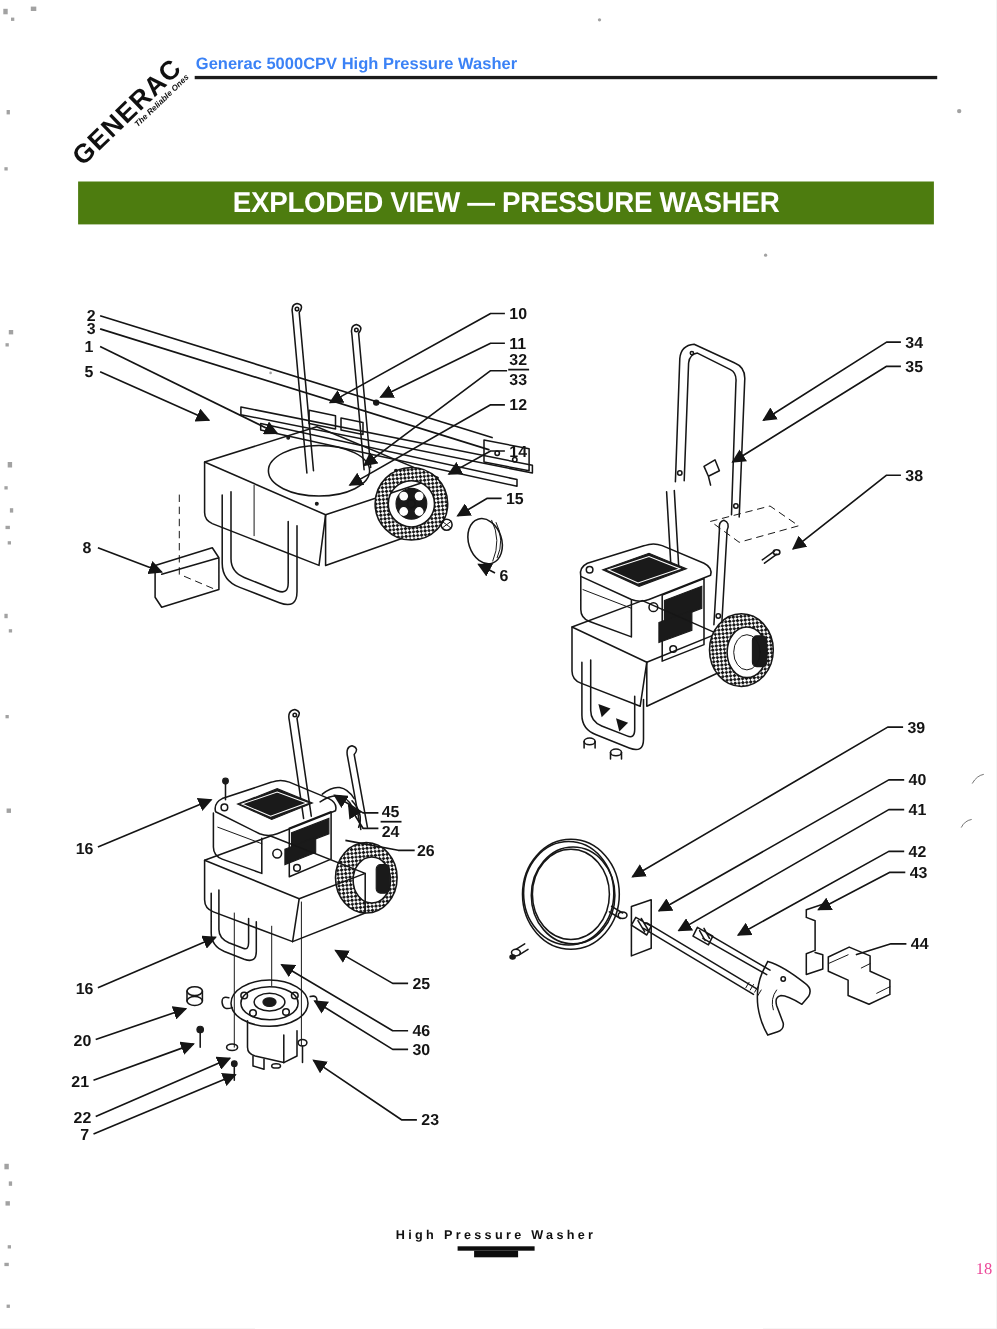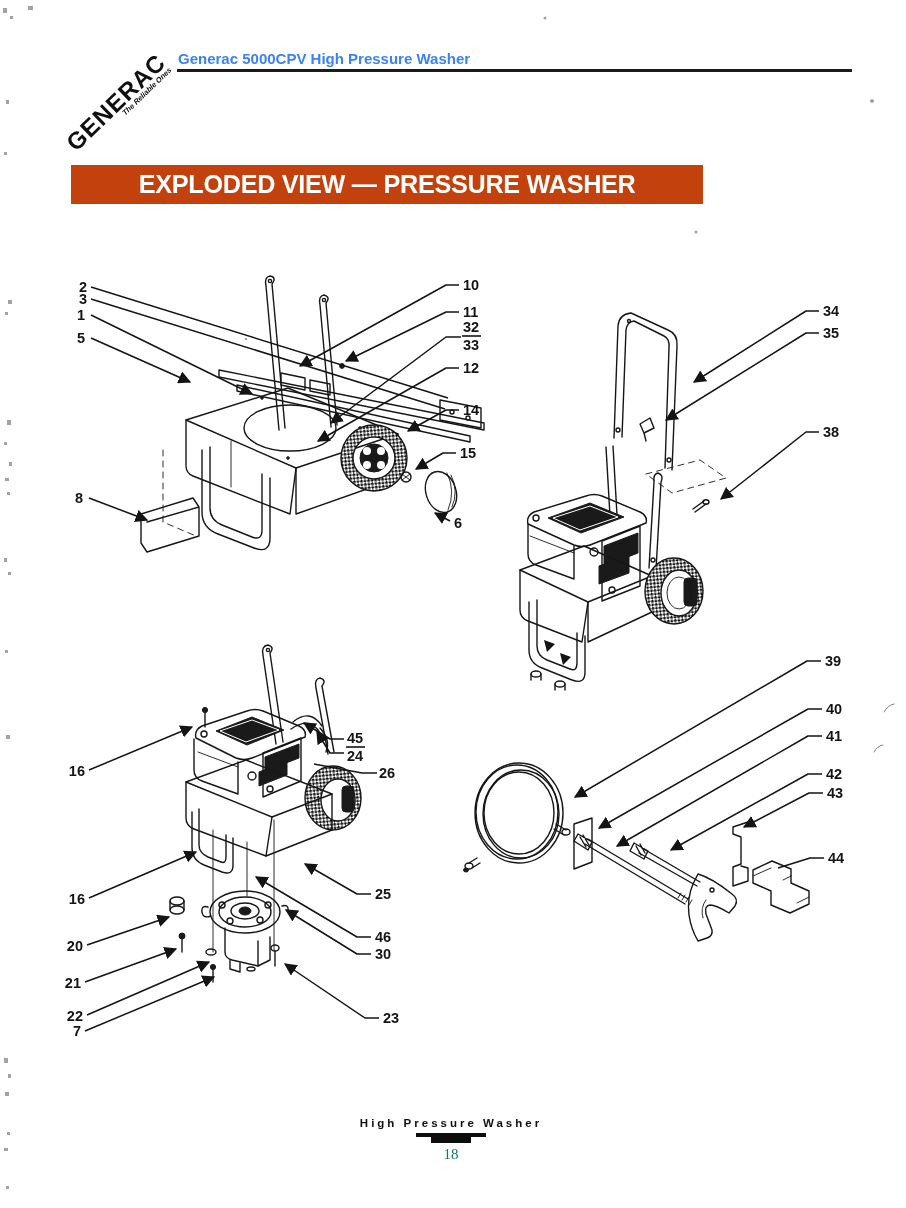--- a/index.html
+++ b/index.html
@@ -5,29 +5,29 @@
   html,body{margin:0;padding:0;background:#e8e8e8;}
   .page{position:relative;width:906px;height:1208px;background:#ffffff;overflow:hidden;
         font-family:"Liberation Sans",sans-serif;color:#161616;}
   .logo{position:absolute;left:62px;top:138px;transform:rotate(-44deg);transform-origin:0 0;
         white-space:nowrap;line-height:1;}
   .logo-name{font-weight:800;font-size:24px;letter-spacing:1px;color:#101010;}
   .logo-tagline{font-size:7.5px;font-style:italic;font-weight:700;text-align:right;
         margin-top:-2px;padding-right:1px;color:#101010;}
   .header-title{position:absolute;left:178px;top:50px;font-size:15px;font-weight:700;color:#3b82f6;}
   .header-rule{position:absolute;left:177px;top:69px;width:675px;height:2.5px;background:#1b1b1b;}
-  .banner{position:absolute;left:71px;top:165px;width:632px;height:39px;background:#c2410c;
+  .banner{position:absolute;left:71px;top:165px;width:778px;height:39px;background:#4d7c0f;
         display:flex;align-items:center;justify-content:center;}
   .banner-text{color:#ffffff;font-size:26px;font-weight:700;letter-spacing:-0.3px;transform:scaleX(.97);}
   .diagram-svg{position:absolute;left:0;top:0;}
   .footer{position:absolute;left:0;top:1117px;width:902px;text-align:center;}
   .footer-label{font-size:11.5px;font-weight:700;letter-spacing:3px;color:#101010;}
   .footer-bar-thin{width:70px;height:4px;background:#0d0d0d;margin:4px auto 0 auto;}
   .footer-bar-thick{width:40px;height:6px;background:#0d0d0d;margin:0 auto;}
-  .footer-page{font-family:"Liberation Serif",serif;font-size:15px;margin-top:3px;color:#0f766e;}
+  .footer-page{font-family:"Liberation Serif",serif;font-size:15px;margin-top:3px;color:#ec4899;text-align:right;}
   svg text{font-family:"Liberation Sans",sans-serif;font-weight:700;font-size:14.5px;fill:#141414;}
   .art{fill:none;stroke:#161616;stroke-width:1.4;stroke-linejoin:round;stroke-linecap:round;}
   .thin{stroke-width:0.9;}
   .dark{fill:#1a1a1a;stroke:#1a1a1a;}
   .leader{fill:none;stroke:#141414;stroke-width:1.5;stroke-linejoin:round;}
   .dashed{stroke-dasharray:6 5;}
   .noise{fill:#555;opacity:.55;}
 </style>
 </head>
 <body>

